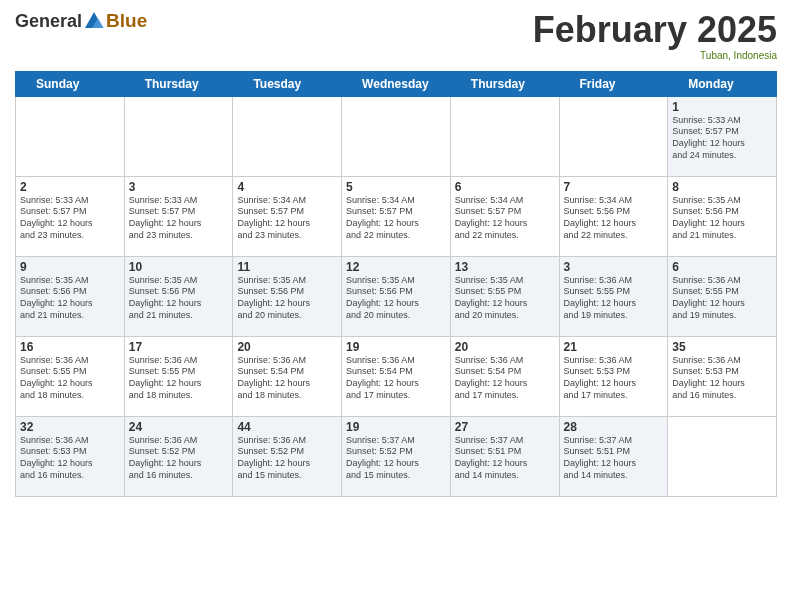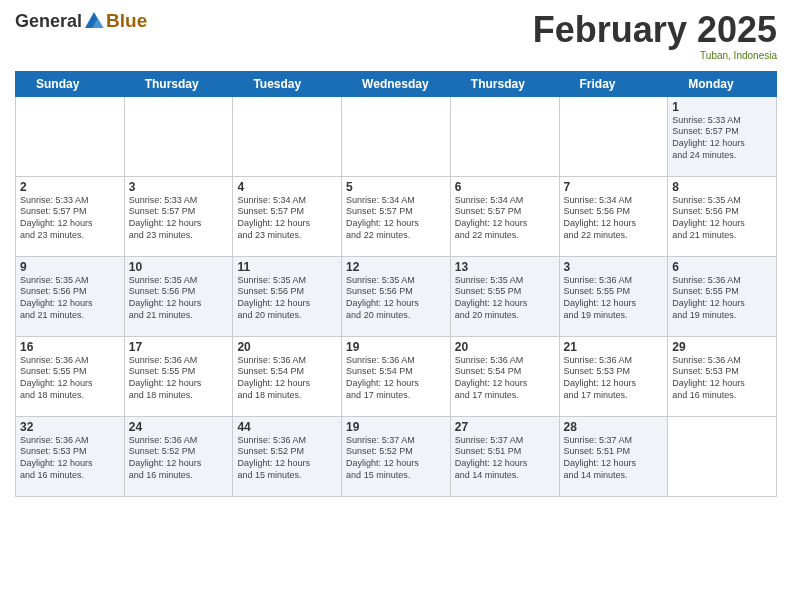--- a/index.html
+++ b/index.html
@@ -249,21 +249,21 @@
 and 17 minutes.</div>
           </td>
           <td>
             <span class="day-number">21</span>
             <div class="day-info" style="white-space: pre-line;">Sunrise: 5:36 AM
 Sunset: 5:53 PM
 Daylight: 12 hours
 and 17 minutes.</div>
           </td>
           <td>
-            <span class="day-number">29</span>
+            <span class="day-number">35</span>
             <div class="day-info" style="white-space: pre-line;">Sunrise: 5:36 AM
 Sunset: 5:53 PM
 Daylight: 12 hours
 and 16 minutes.</div>
           </td>
         </tr>
         <tr>
           <td>
             <span class="day-number">32</span>
             <div class="day-info" style="white-space: pre-line;">Sunrise: 5:36 AM

